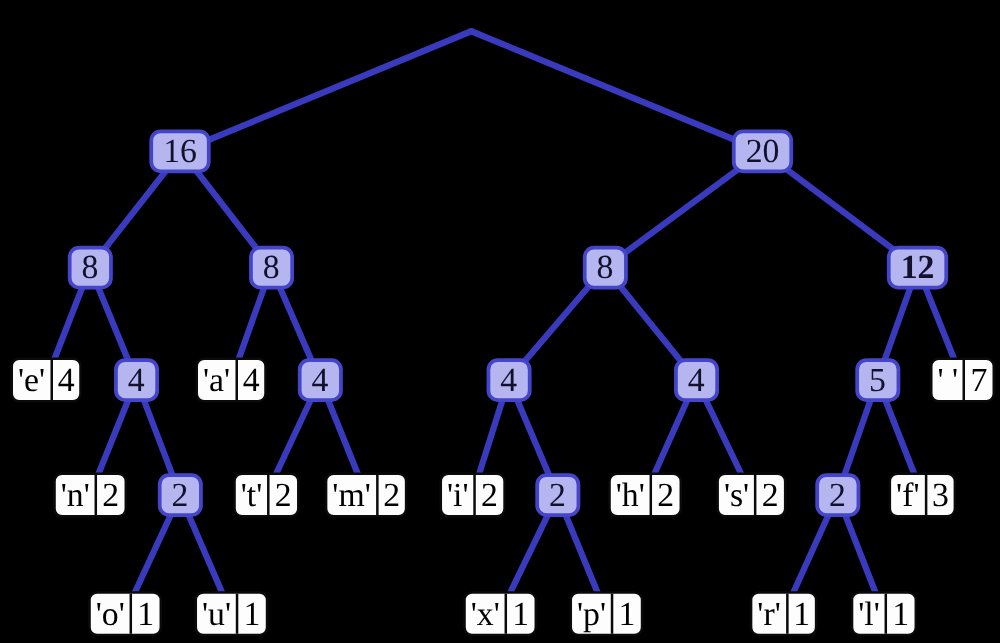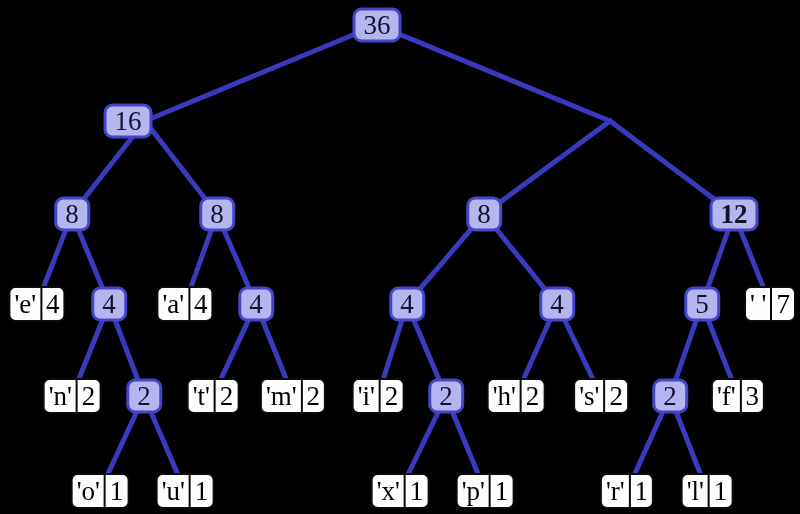--- a/index.html
+++ b/index.html
@@ -95,22 +95,22 @@
       <line x1="702" y1="304" x2="670" y2="396" stroke="#3a3abe" stroke-width="5" stroke-linecap="round"></line>
       <line x1="702" y1="304" x2="738" y2="396" stroke="#3a3abe" stroke-width="5" stroke-linecap="round"></line>
       <line x1="144" y1="396" x2="100" y2="491" stroke="#3a3abe" stroke-width="5" stroke-linecap="round"></line>
       <line x1="144" y1="396" x2="185" y2="491" stroke="#3a3abe" stroke-width="5" stroke-linecap="round"></line>
       <line x1="446" y1="396" x2="400" y2="491" stroke="#3a3abe" stroke-width="5" stroke-linecap="round"></line>
       <line x1="446" y1="396" x2="485" y2="491" stroke="#3a3abe" stroke-width="5" stroke-linecap="round"></line>
       <line x1="670" y1="396" x2="627" y2="491" stroke="#3a3abe" stroke-width="5" stroke-linecap="round"></line>
       <line x1="670" y1="396" x2="707" y2="491" stroke="#3a3abe" stroke-width="5" stroke-linecap="round"></line>
     </svg>
   <div class="nodes-layer">
-      <div class="node internal" style="left: 377px; top: 25px;">36</div>
-      <div class="node internal" style="left: 128px; top: 121px;">16</div>
+      <div class="node internal" style="left: 144px; top: 121px;">16</div>
+      <div class="node internal" style="left: 610px; top: 121px;">20</div>
       <div class="node internal" style="left: 72px; top: 214px;">8</div>
       <div class="node internal" style="left: 217px; top: 214px;">8</div>
       <div class="node internal" style="left: 484px; top: 214px;">8</div>
       <div class="node internal" style="left: 734px; top: 214px; font-weight: bold;">12</div>
       <div class="node leaf" style="left: 37px; top: 304px;"><span class="leaf-cell char">'e'</span><span class="leaf-cell count">4</span></div>
       <div class="node internal" style="left: 109px; top: 304px;">4</div>
       <div class="node leaf" style="left: 185px; top: 304px;"><span class="leaf-cell char">'a'</span><span class="leaf-cell count">4</span></div>
       <div class="node internal" style="left: 256px; top: 304px;">4</div>
       <div class="node internal" style="left: 407px; top: 304px;">4</div>
       <div class="node internal" style="left: 557px; top: 304px;">4</div>

